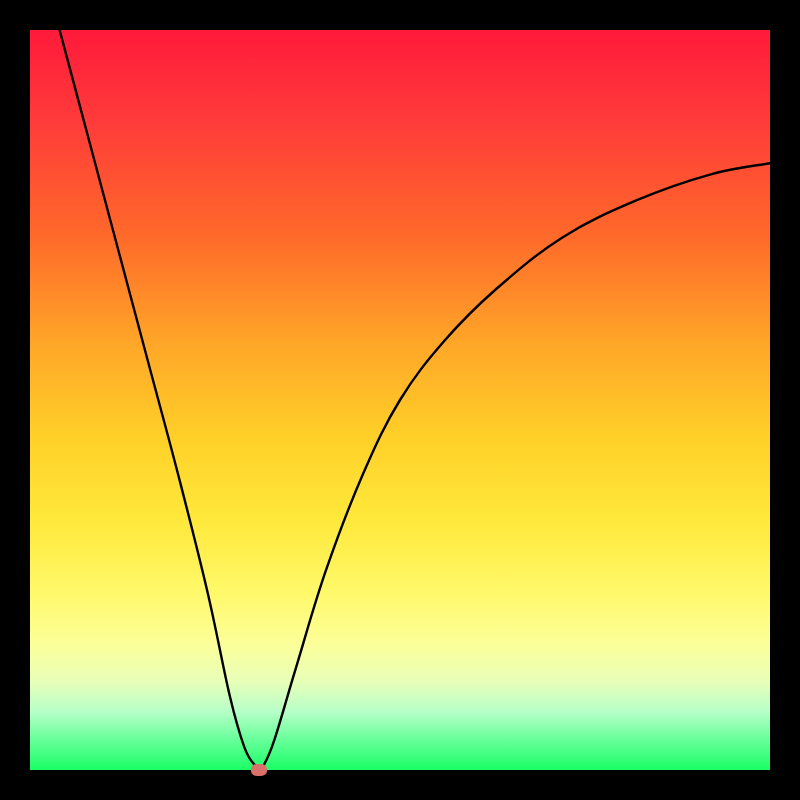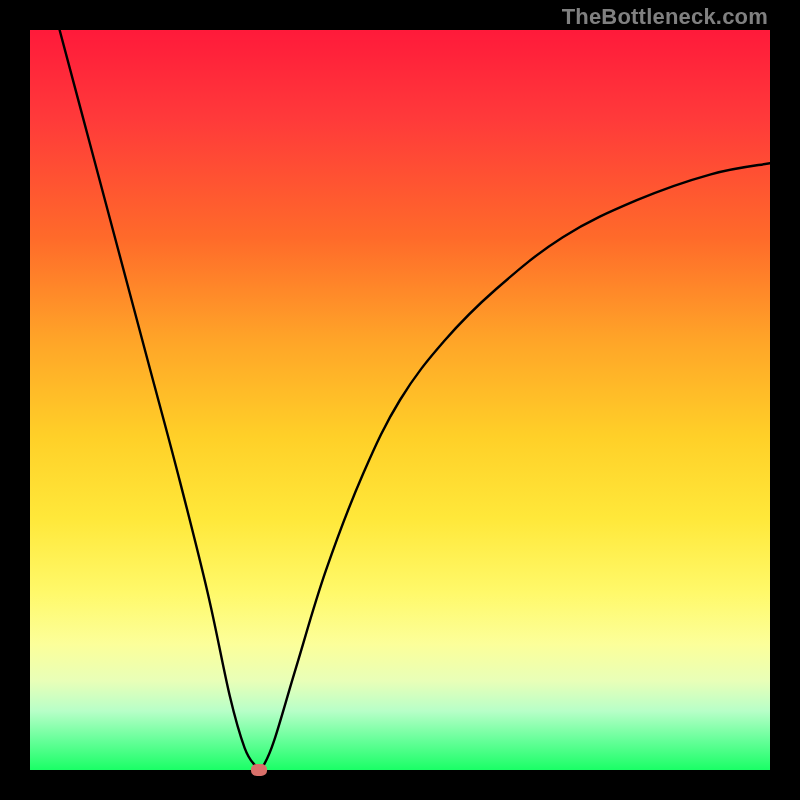--- a/index.html
+++ b/index.html
@@ -51,20 +51,19 @@
     height: 12px;
     background: #d9706a;
     border-radius: 6px / 5px;
     transform: translate(-50%, -50%);
   }
 </style>
 </head>
 <body>
 
 <div class="frame">
-  <div class="watermark">TheBottleneck.com</div>
   <div class="plot-area">
     <svg class="curve-svg" viewBox="0 0 740 740" preserveAspectRatio="none">
       <path id="curve-path" fill="none" stroke="#000000" stroke-width="2.4" stroke-linejoin="round" stroke-linecap="round" d="M 29.60 0.00 C 35.03 20.35, 48.35 70.30, 59.20 111.00 C 70.05 151.70, 77.95 181.30, 88.80 222.00 C 99.65 262.70, 107.55 292.30, 118.40 333.00 C 129.25 373.70, 137.15 401.94, 148.00 444.00 C 158.85 486.06, 168.10 521.70, 177.60 562.40 C 187.10 603.10, 193.02 637.51, 199.80 666.00 C 206.58 694.49, 209.85 704.91, 214.60 717.80 C 219.35 730.69, 222.99 732.23, 225.70 736.30 C 228.41 740.37, 228.04 740.00, 229.40 740.00 C 230.76 740.00, 230.39 741.73, 233.10 736.30 C 235.81 730.87, 238.10 728.71, 244.20 710.40 C 250.31 692.09, 256.90 667.60, 266.40 636.40 C 275.90 605.20, 283.79 575.47, 296.00 540.20 C 308.21 504.93, 319.43 475.20, 333.00 444.00 C 346.57 412.80, 355.08 394.42, 370.00 370.00 C 384.92 345.58, 396.76 331.15, 414.40 310.80 C 432.04 290.45, 444.49 277.99, 466.20 259.00 C 487.91 240.01, 507.02 223.48, 532.80 207.20 C 558.58 190.92, 579.67 181.73, 606.80 170.20 C 633.93 158.67, 656.38 151.08, 680.80 144.30 C 705.22 137.52, 729.15 135.24, 740.00 133.20"></path>
     </svg>
     <div id="min-marker" class="marker" style="left: 229.4px; top: 740px; background: rgb(217, 112, 106);"></div>
   </div>
 </div>
 
 </body></html>

